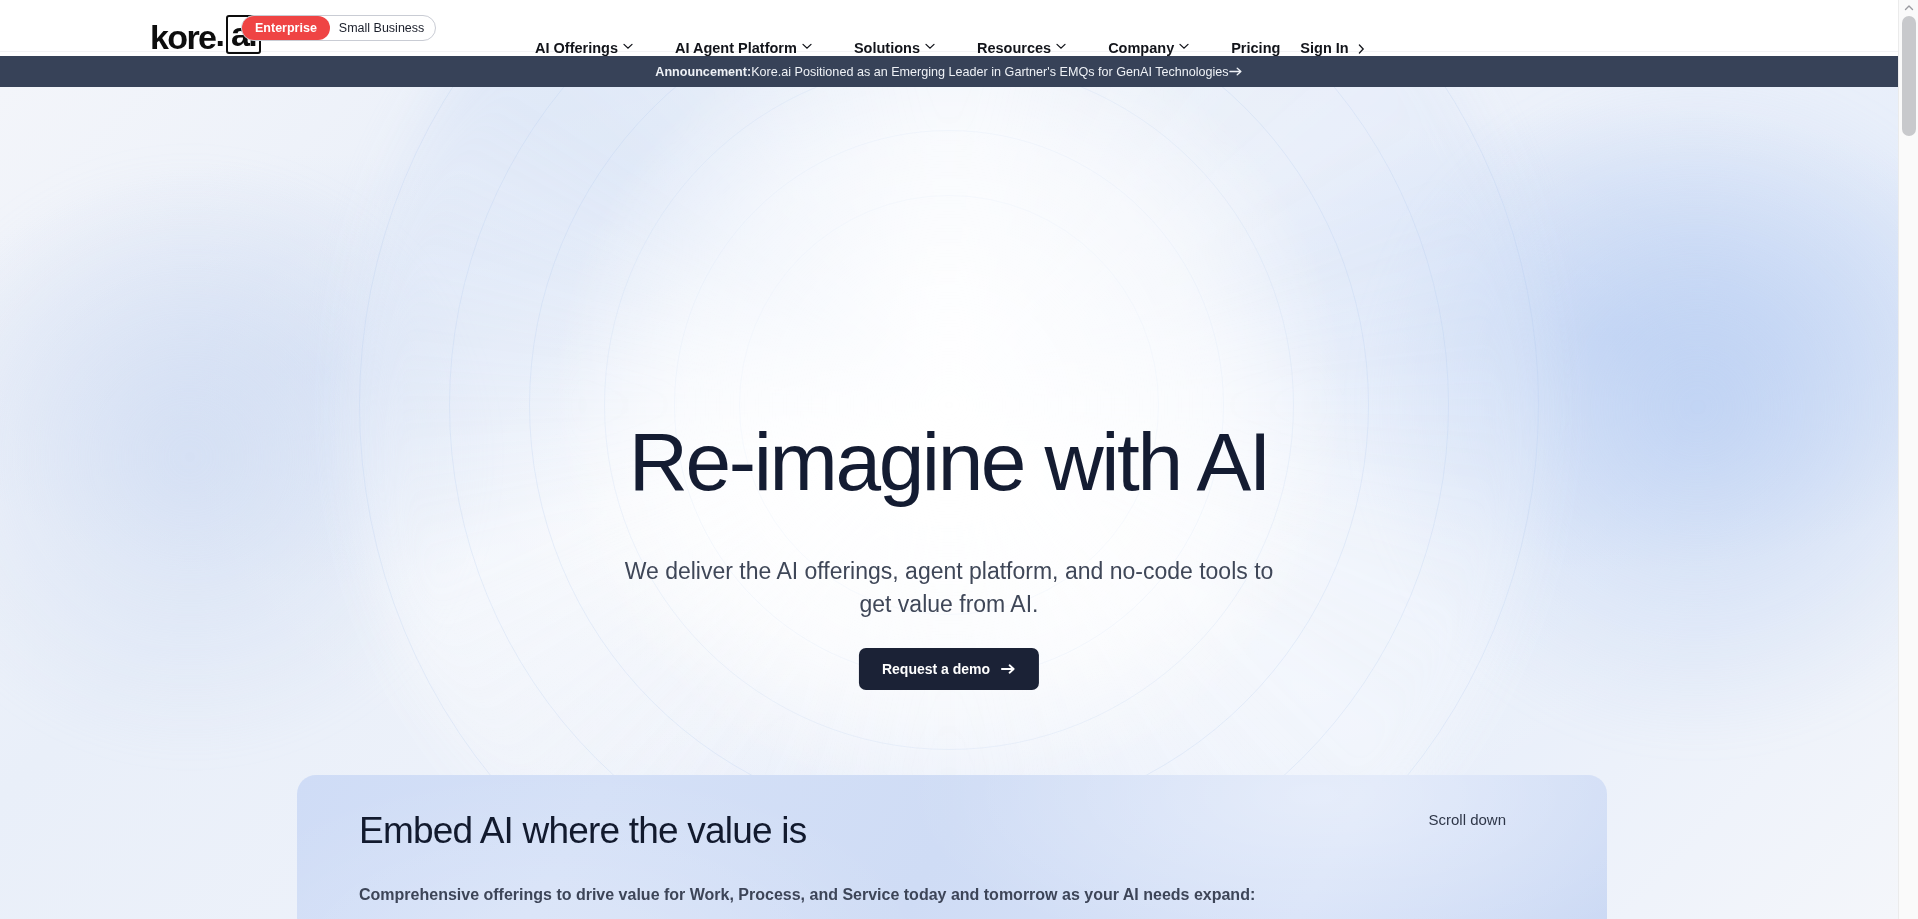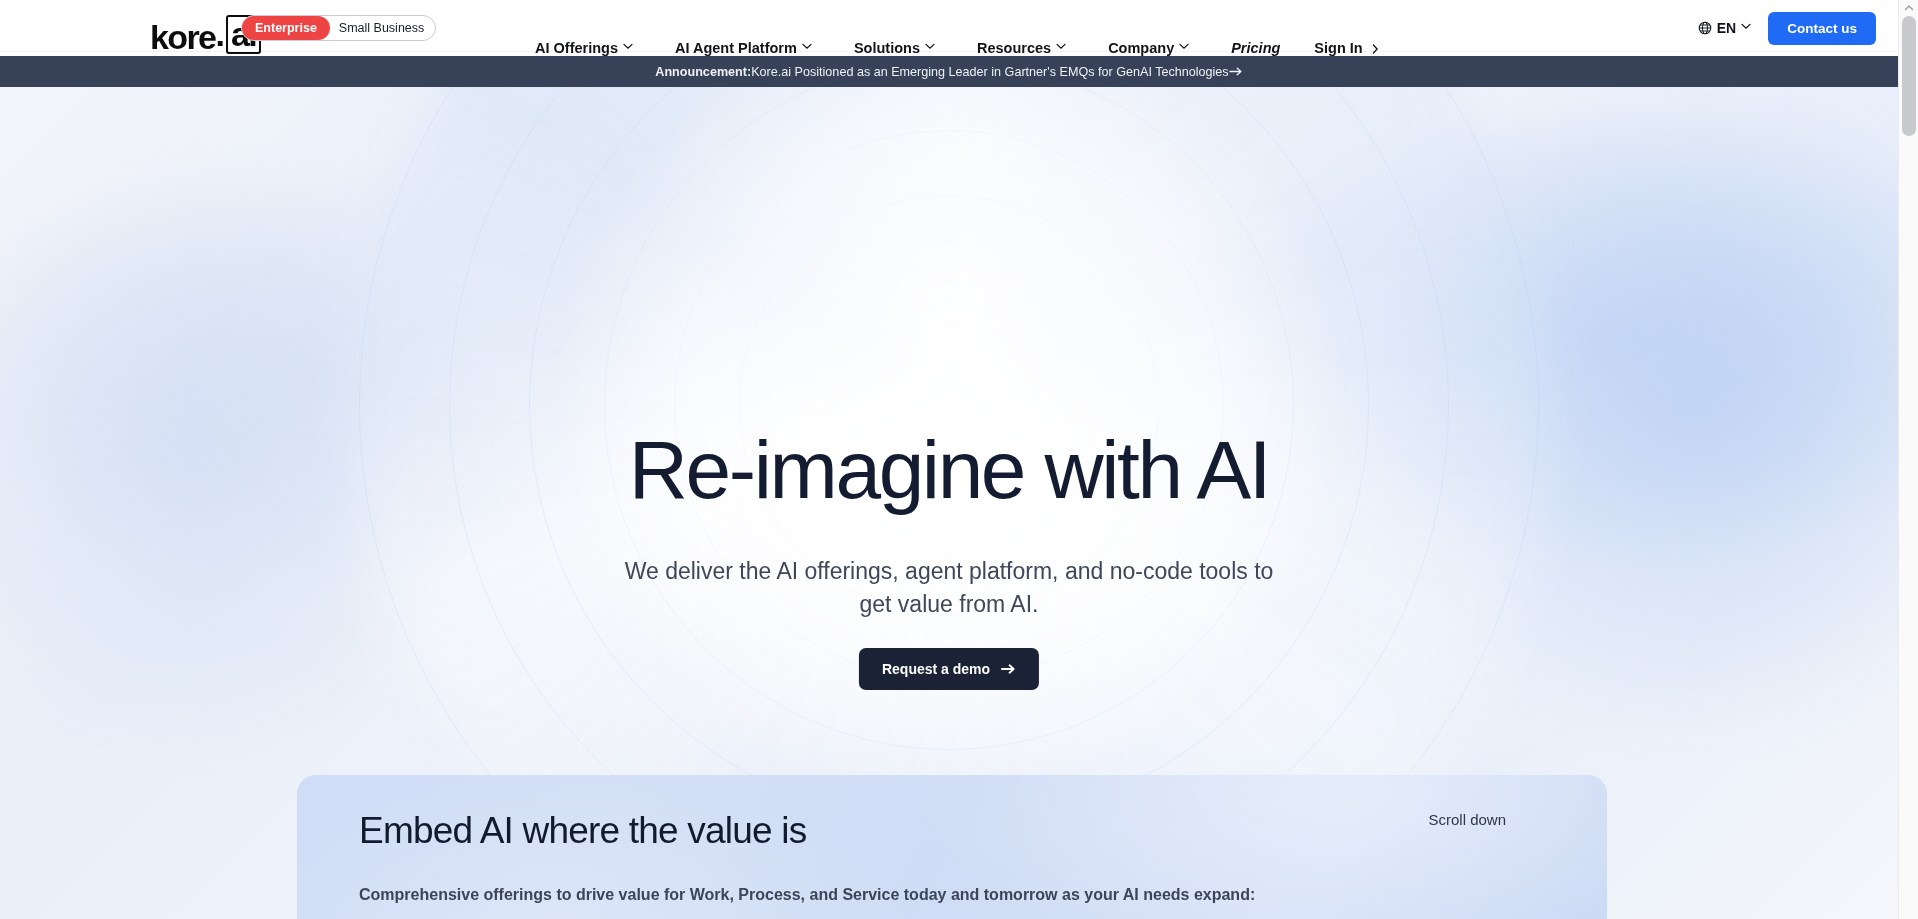--- a/index.html
+++ b/index.html
@@ -145,21 +145,21 @@
     border-radius:50%; pointer-events:none;
     background:radial-gradient(circle, rgba(176,200,241,0.55) 0%, rgba(176,200,241,0) 66%);
     filter:blur(18px);
   }
 
   .hero-content {
     position:absolute; top:0; left:0; width:1898px;
     text-align:center; z-index:5;
   }
   .hero-title {
-    position:absolute; top:340px; left:0; width:1898px;
+    position:absolute; top:332px; left:0; width:1898px;
     font-size:82px; font-weight:400; letter-spacing:-2.4px;
     color:#141c32; line-height:1.05;
   }
   .hero-sub {
     position:absolute; top:468px; left:50%; transform:translateX(-50%);
     width:680px; font-size:23px; font-weight:400; color:#3f4758;
     line-height:1.43;
   }
   .hero-cta {
     position:absolute; top:561px; left:50%; transform:translateX(-50%);
@@ -291,49 +291,33 @@
         </span>
       </div>
       <div class="nav-item">
         <span>Company</span>
         <span class="chev">
           <svg viewBox="0 0 10 7" width="10" height="7">
               <path d="M1 1.4 L5 5.2 L9 1.4" stroke="#12141a" stroke-width="1.3" fill="none" stroke-linecap="round"></path>
             </svg>
         </span>
       </div>
-      <div class="nav-item" style="padding-right:0;margin-right:18px;font-style:italic;">
+      <div class="nav-item" style="padding-right:0;margin-right:4px;">
         <span>Pricing</span>
       </div>
       <div class="nav-item" style="padding-right:0;margin-right:0;">
         <span>Sign In</span>
         <span class="chev" style="margin-left:4px;top:0;">
           <svg viewBox="0 0 7 10" width="7" height="10">
               <path d="M1.4 1 L5.2 5 L1.4 9" stroke="#12141a" stroke-width="1.3" fill="none" stroke-linecap="round"></path>
             </svg>
         </span>
       </div>
     </nav>
 
-    <div class="nav-right">
-      <div class="lang">
-        <svg class="globe" viewBox="0 0 16 16">
-          <circle cx="8" cy="8" r="6.6" stroke="#12141a" stroke-width="1.2" fill="none"></circle>
-          <ellipse cx="8" cy="8" rx="2.9" ry="6.6" stroke="#12141a" stroke-width="1.1" fill="none"></ellipse>
-          <path d="M1.6 8 H14.4 M2.5 4.6 H13.5 M2.5 11.4 H13.5" stroke="#12141a" stroke-width="1.1" fill="none"></path>
-        </svg>
-        <span>EN</span>
-        <span class="chev">
-          <svg viewBox="0 0 10 7" width="10" height="7">
-              <path d="M1 1.4 L5 5.2 L9 1.4" stroke="#12141a" stroke-width="1.3" fill="none" stroke-linecap="round"></path>
-            </svg>
-        </span>
-      </div>
-      <button class="contact-btn">Contact us</button>
-    </div>
   </div>
 
   <div class="announce">
     <div class="announce-inner">
       <b>Announcement:</b>
       <span>Kore.ai Positioned as an Emerging Leader in Gartner's EMQs for GenAI Technologies</span>
       <svg class="arrow-r" viewBox="0 0 16 12">
         <path d="M1 6 H13.2 M9.4 2.2 L13.6 6 L9.4 9.8" stroke="#eef1f6" stroke-width="1.5" fill="none" stroke-linecap="round" stroke-linejoin="round"></path>
       </svg>
     </div>

